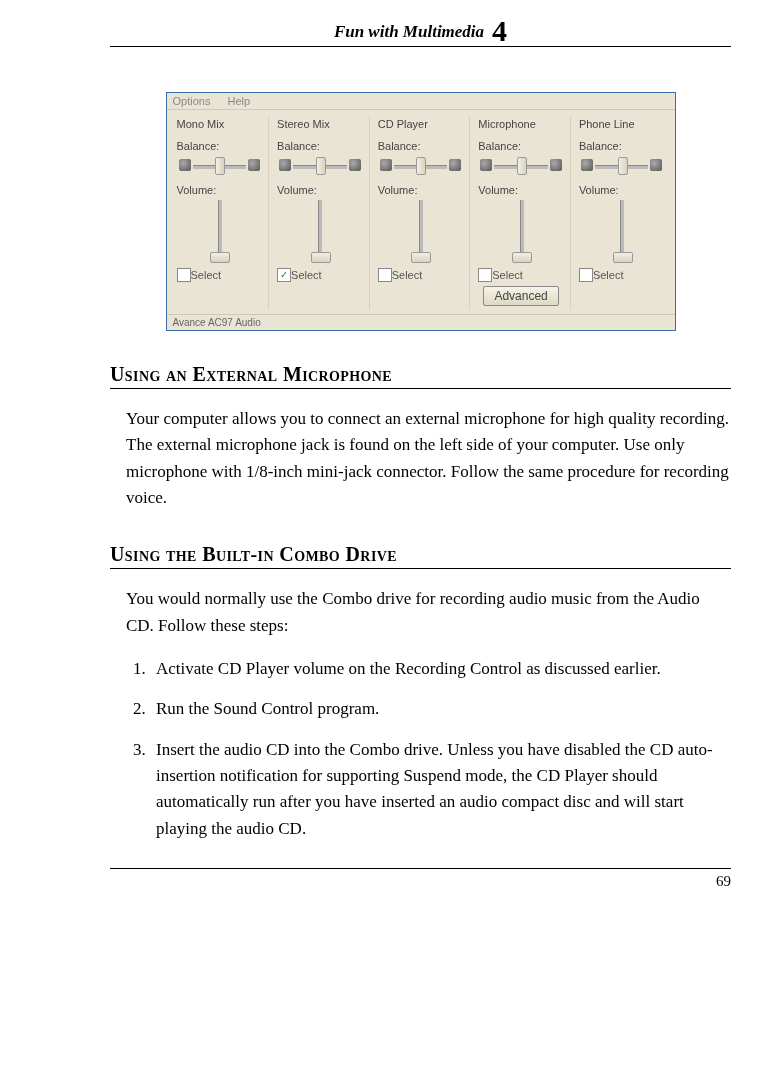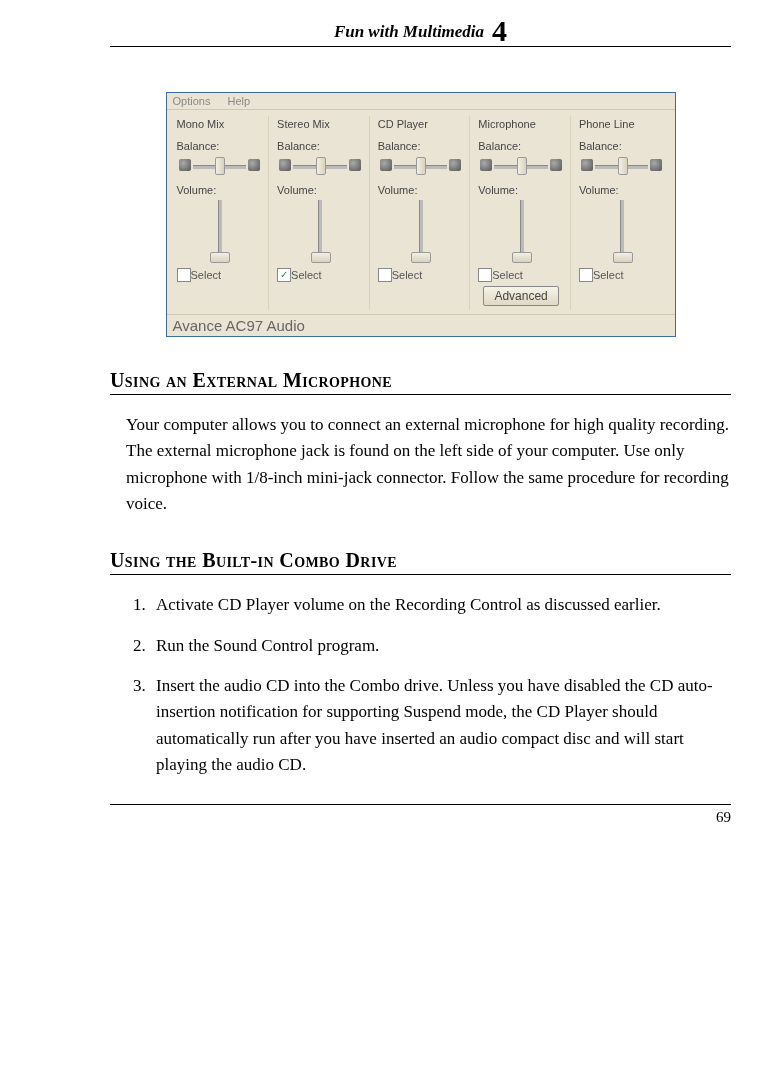--- a/index.html
+++ b/index.html
@@ -167,21 +167,21 @@
     border: 1px solid #888;
     background: linear-gradient(#f6f3e9,#ded8c4);
     padding: 2px 10px;
     font-size: 12px;
     border-radius: 2px;
     color: #444;
   }
   .statusbar {
     border-top: 1px solid #cfc8b2;
     padding: 2px 6px;
-    font-size: 15px;
+    font-size: 10px;
     color: #666;
   }
   .fig-caption {
     font-family: Georgia, serif;
     font-weight: bold;
     font-size: 18px;
     margin-top: 12px;
   }
   .section-heading {
     font-family: Georgia, serif;
@@ -331,20 +331,21 @@
         </div>
       <div class="statusbar">Avance AC97 Audio</div>
     </div>
 
   </div>
 
   <div class="section-heading">Using an External Microphone</div>
   <p class="body-text">Your computer allows you to connect an external microphone for high quality recording. The external microphone jack is found on the left side of your computer. Use only microphone with 1/8-inch mini-jack connector. Follow the same procedure for recording voice.</p>
 
   <div class="section-heading">Using the Built-in Combo Drive</div>
+  <p class="body-text">You would normally use the Combo drive for recording audio music from the Audio CD. Follow these steps:</p>
   <ol class="list" id="steps">
       <li>Activate CD Player volume on the Recording Control as discussed earlier.</li>
       <li>Run the Sound Control program.</li>
       <li>Insert the audio CD into the Combo drive. Unless you have disabled the CD auto-insertion notification for supporting Suspend mode, the CD Player should automatically run after you have inserted an audio compact disc and will start playing the audio CD.</li>
     </ol>
 
   <div class="footer">
     <span>69</span>
   </div>
 

